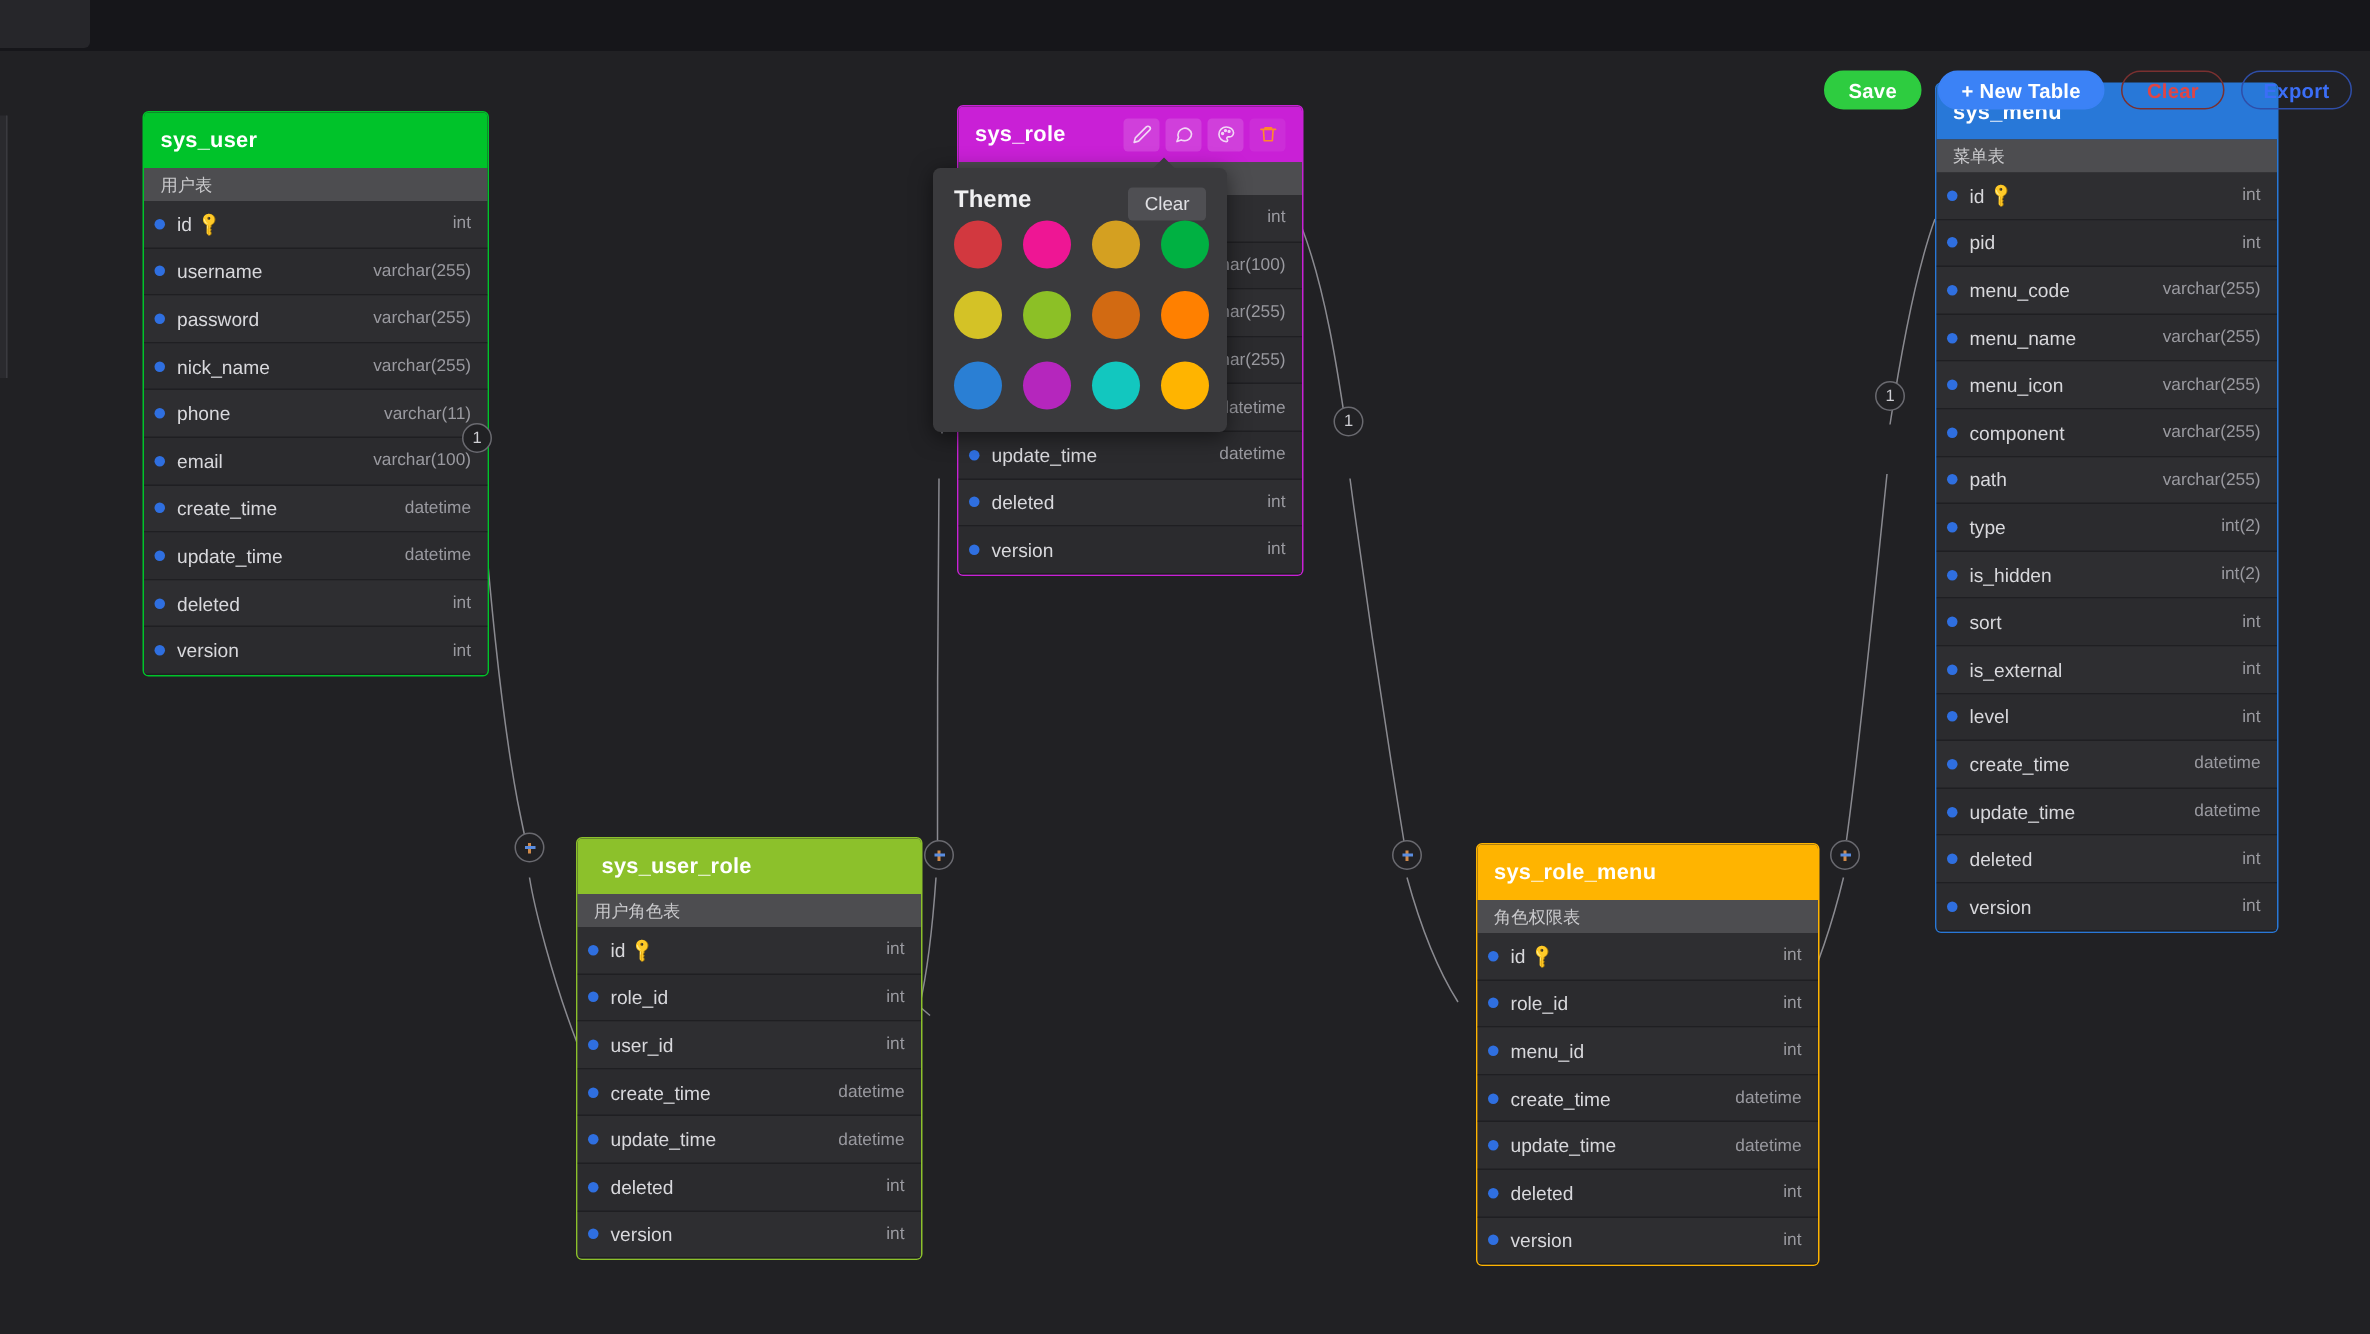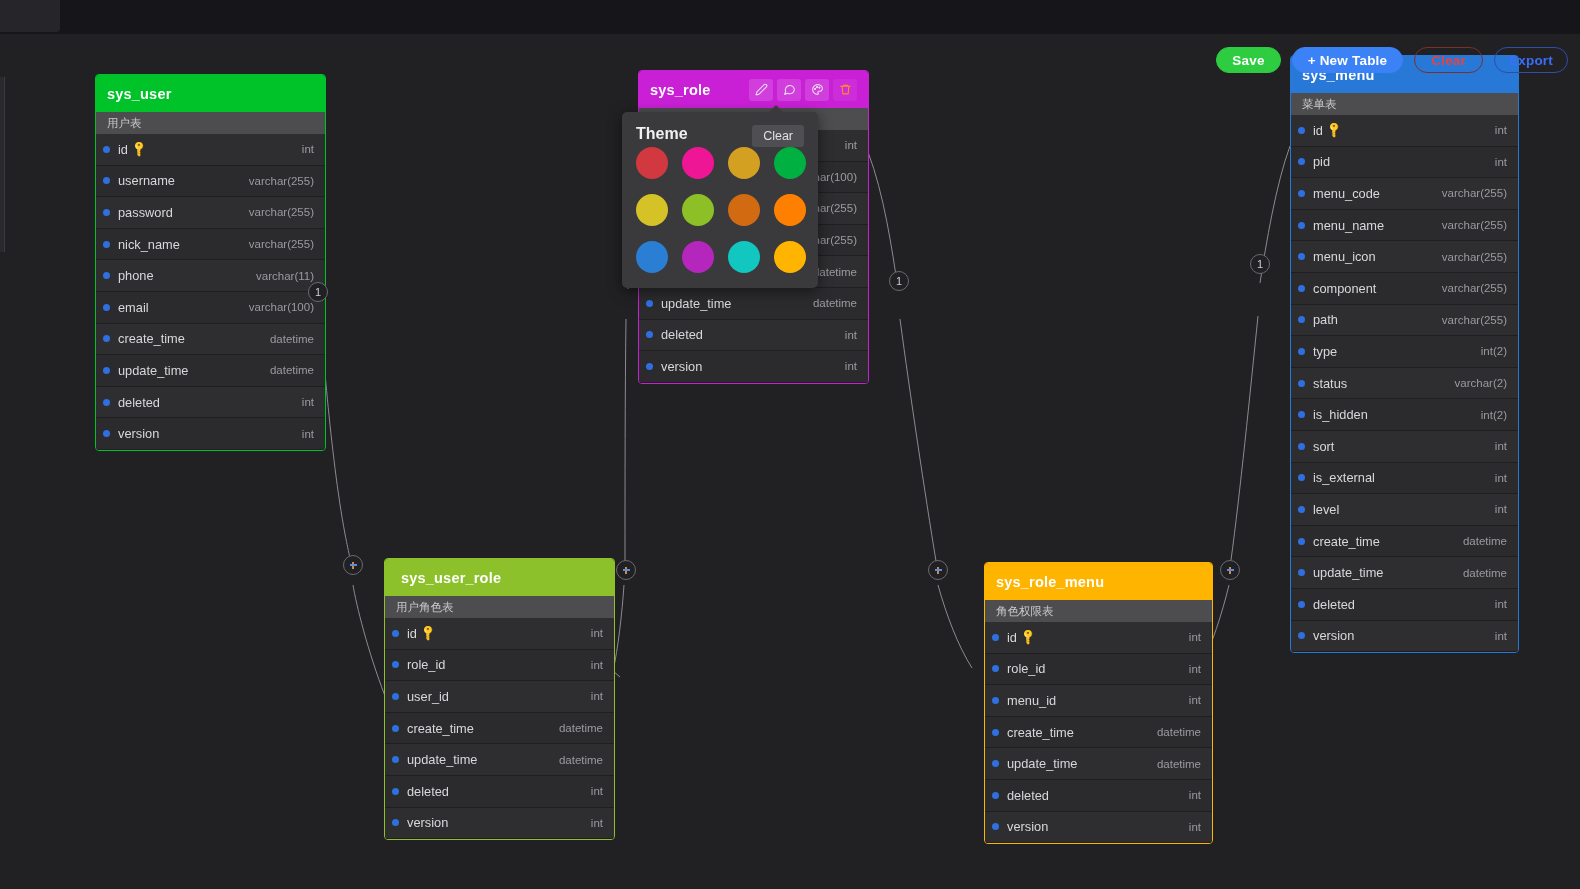--- a/index.html
+++ b/index.html
@@ -445,25 +445,20 @@
             <span class="fname">path</span>
             <span class="ftype">varchar(255)</span>
           </div>
         <div class="field-row">
             <span class="dot"></span>
             <span class="fname">type</span>
             <span class="ftype">int(2)</span>
           </div>
         <div class="field-row">
             <span class="dot"></span>
-            <span class="fname">status</span>
-            <span class="ftype">varchar(2)</span>
-          </div>
-        <div class="field-row">
-            <span class="dot"></span>
             <span class="fname">is_hidden</span>
             <span class="ftype">int(2)</span>
           </div>
         <div class="field-row">
             <span class="dot"></span>
             <span class="fname">sort</span>
             <span class="ftype">int</span>
           </div>
         <div class="field-row">
             <span class="dot"></span>

